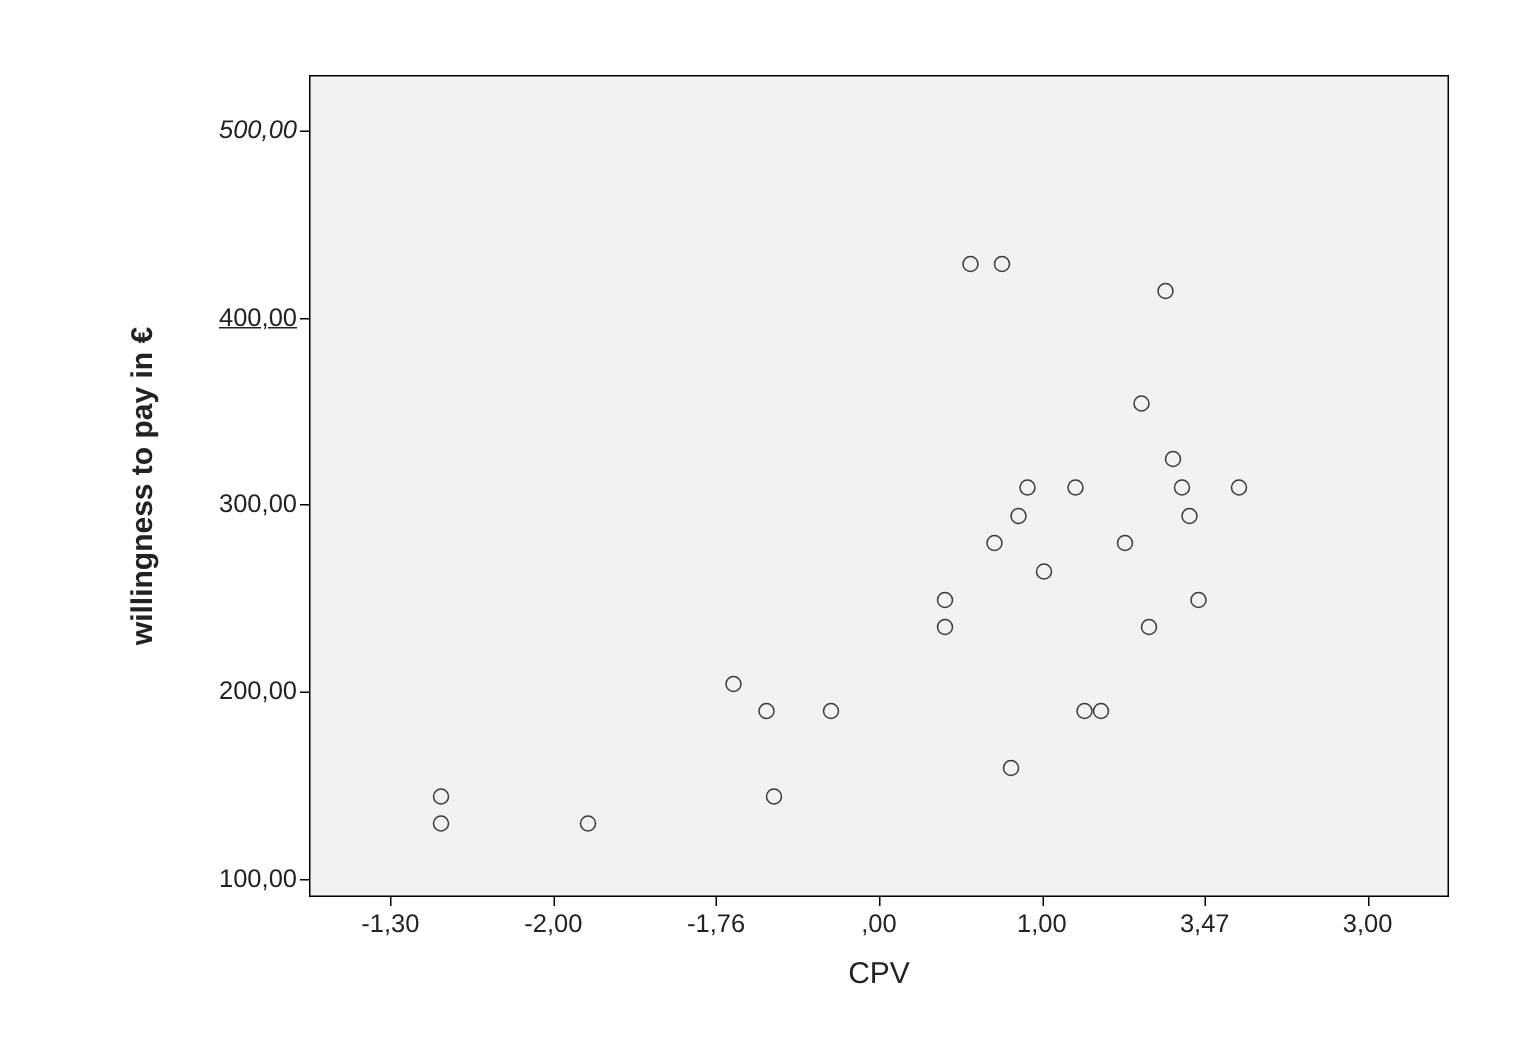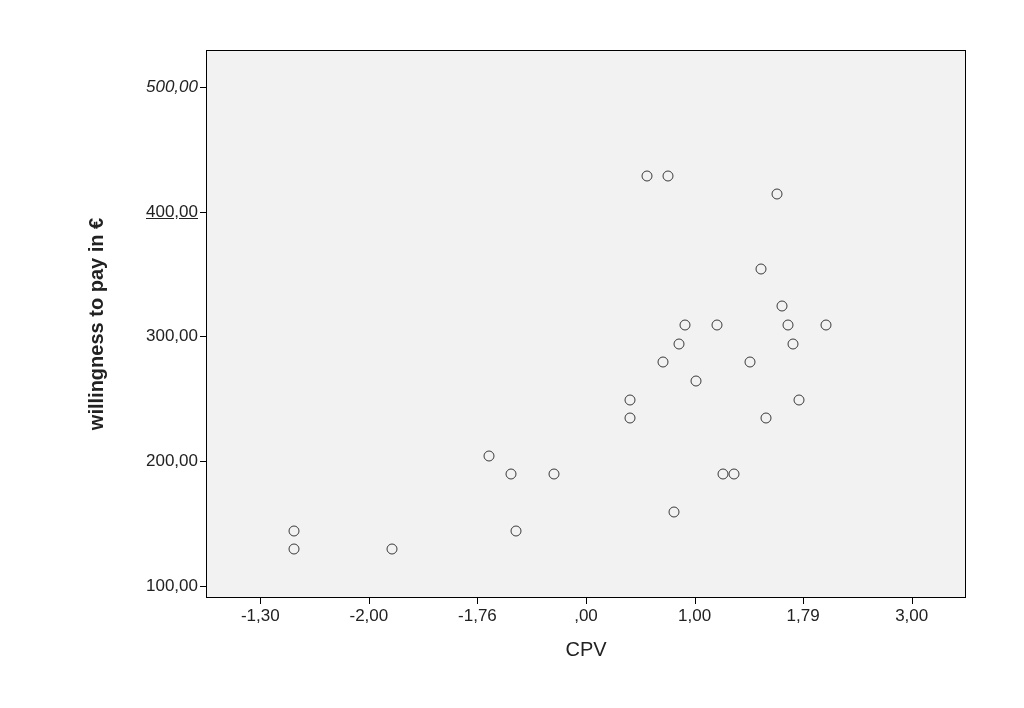--- a/index.html
+++ b/index.html
@@ -139,17 +139,17 @@
     <div class="x-tick-label" style="left: 224.286px;">-1,30</div>
     <div class="x-tick-mark" style="left: 224.286px;"></div>
     <div class="x-tick-label" style="left: 332.857px;">-2,00</div>
     <div class="x-tick-mark" style="left: 332.857px;"></div>
     <div class="x-tick-label" style="left: 441.429px;">-1,76</div>
     <div class="x-tick-mark" style="left: 441.429px;"></div>
     <div class="x-tick-label" style="left: 550px;">,00</div>
     <div class="x-tick-mark" style="left: 550px;"></div>
     <div class="x-tick-label" style="left: 658.571px;">1,00</div>
     <div class="x-tick-mark" style="left: 658.571px;"></div>
-    <div class="x-tick-label" style="left: 767.143px;">1,79</div>
+    <div class="x-tick-label" style="left: 767.143px;">3,47</div>
     <div class="x-tick-mark" style="left: 767.143px;"></div>
     <div class="x-tick-label" style="left: 875.714px;">3,00</div>
     <div class="x-tick-mark" style="left: 875.714px;"></div>
   </div>
 
 </body></html>

